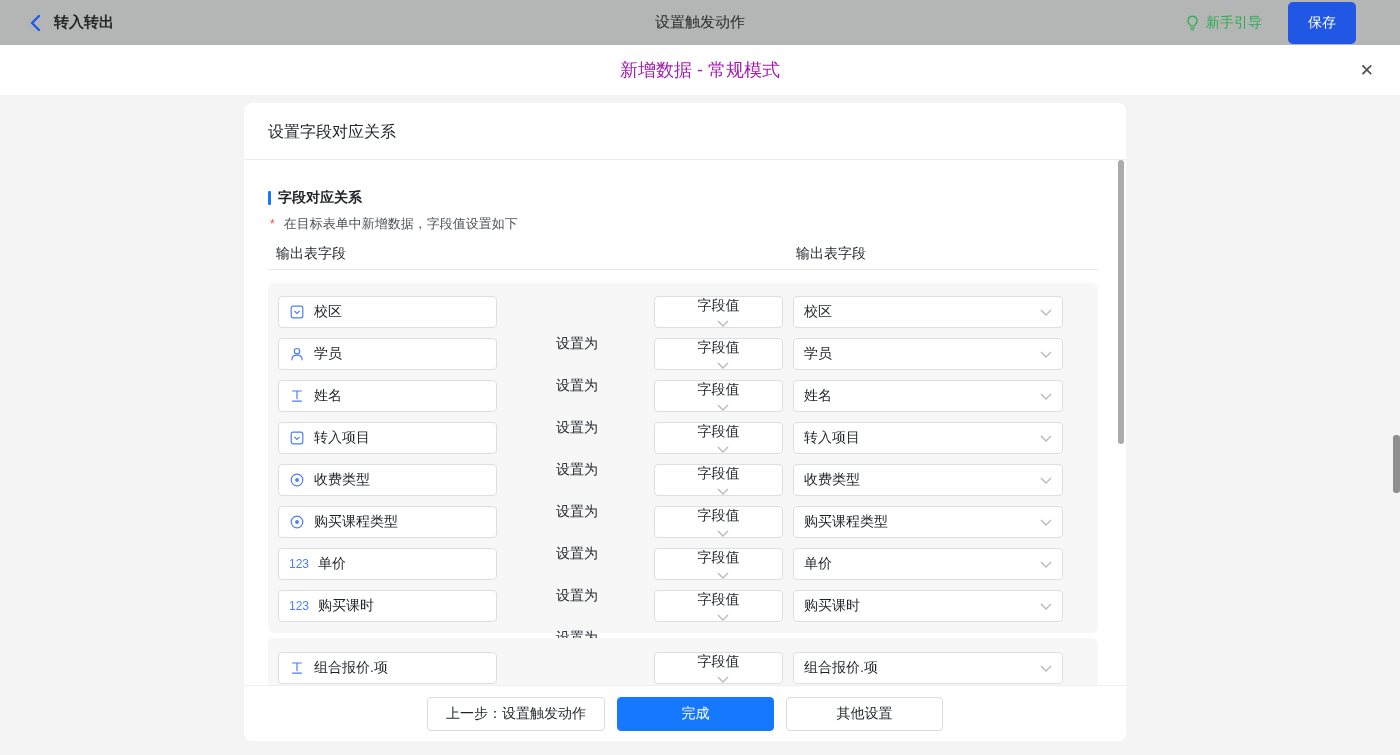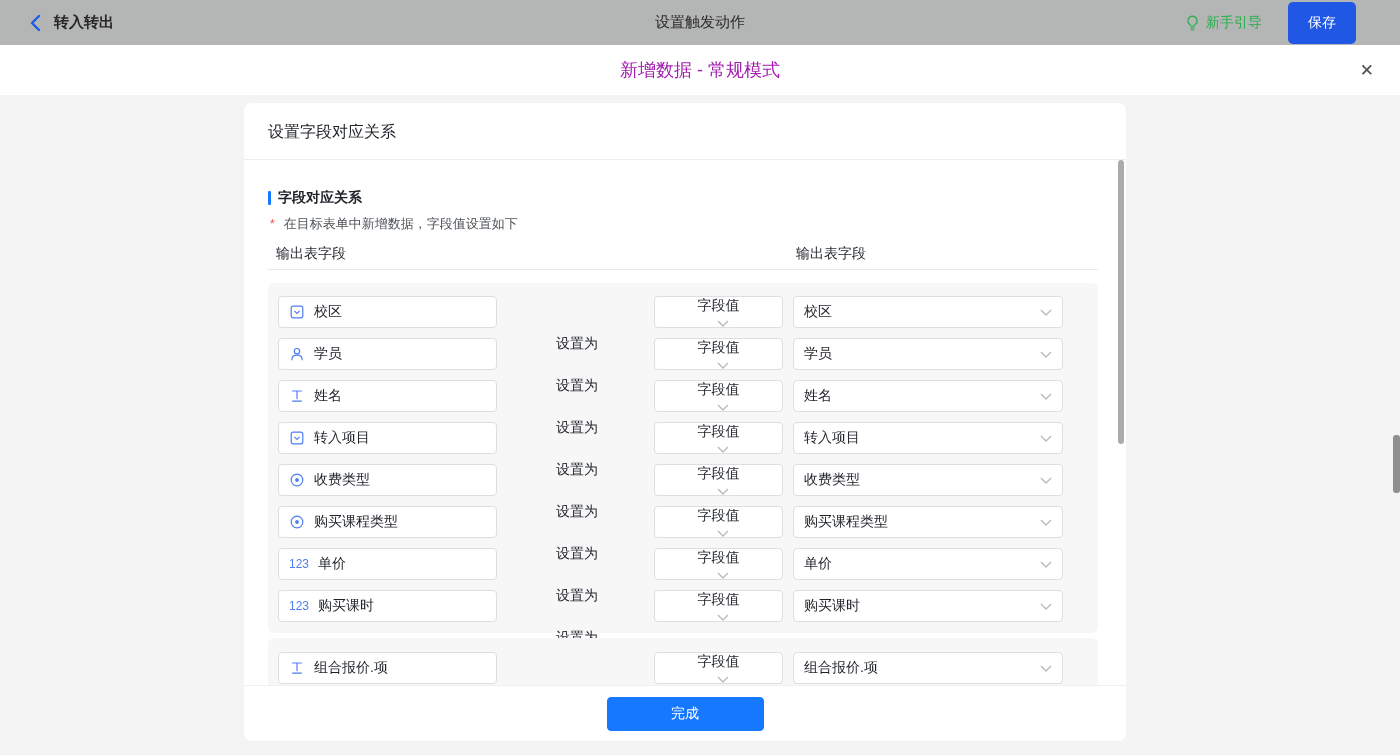--- a/index.html
+++ b/index.html
@@ -312,17 +312,19 @@
               <path d="M1 1 L6 6 L11 1"></path>
             </svg>
         </div>
       </div>
       </div>
   </div>
 
   <div class="card-scroll"></div>
 
   <div class="footer" id="footer-buttons">
+      <button class="btn ">上一步：设置触发动作</button>
       <button class="btn btn-primary">完成</button>
+      <button class="btn ">其他设置</button>
     </div>
 </div>
 
 <div class="win-scroll"></div>
 
 </body></html>

